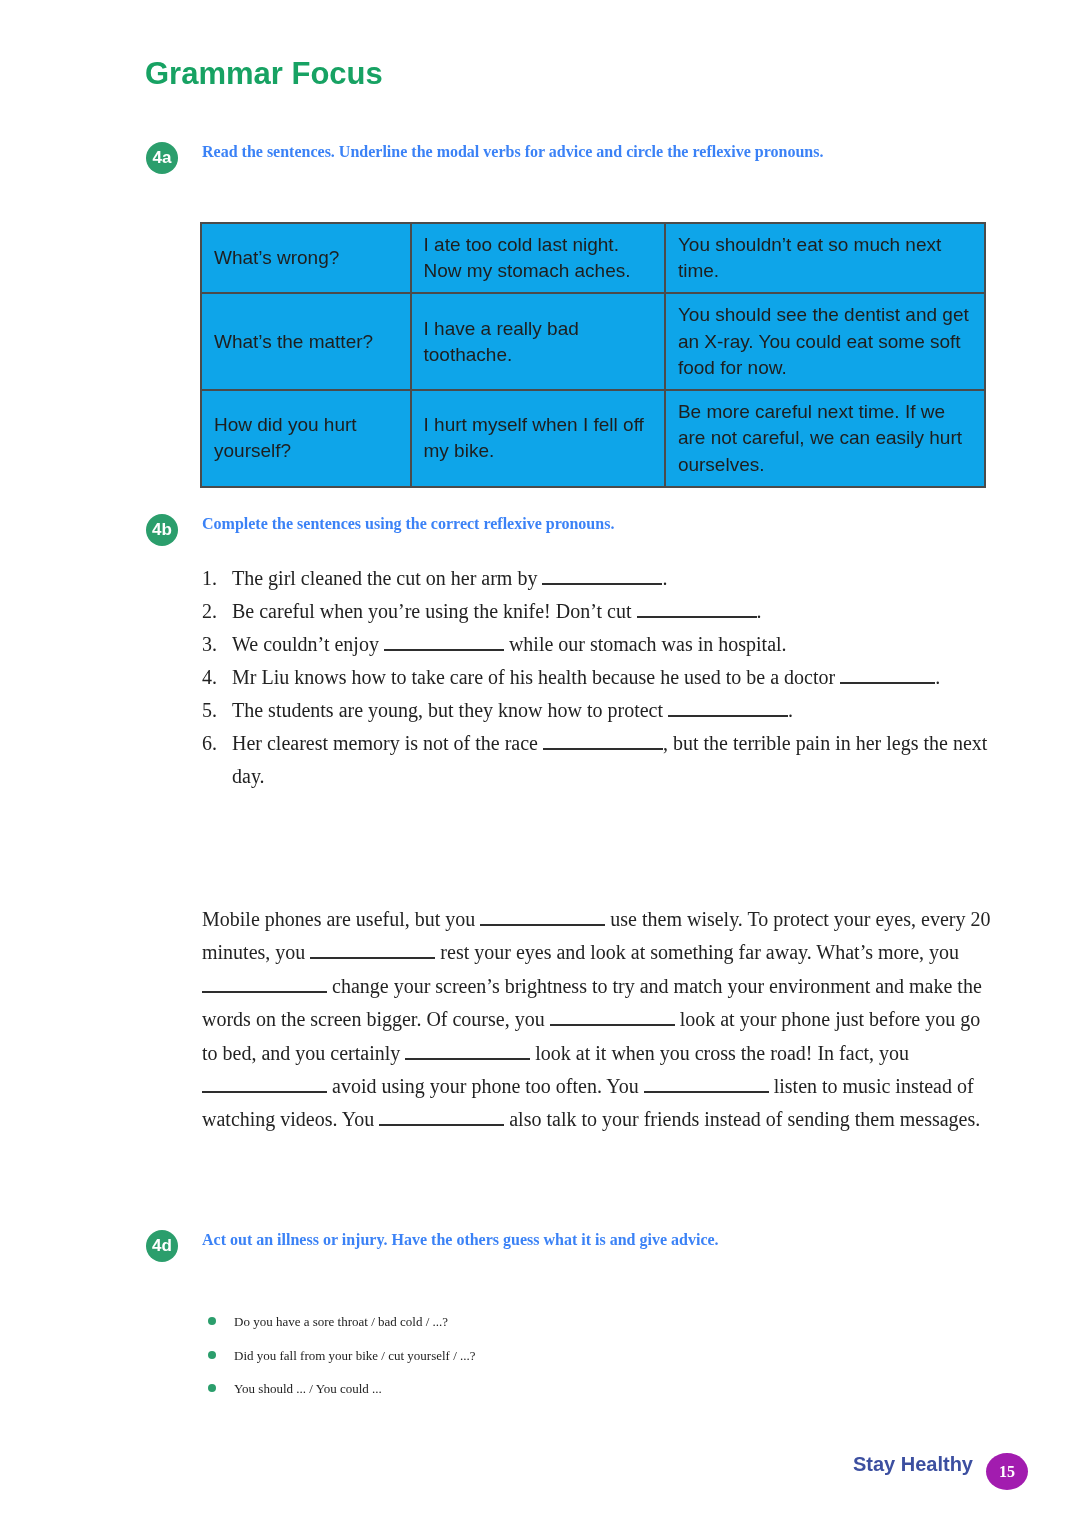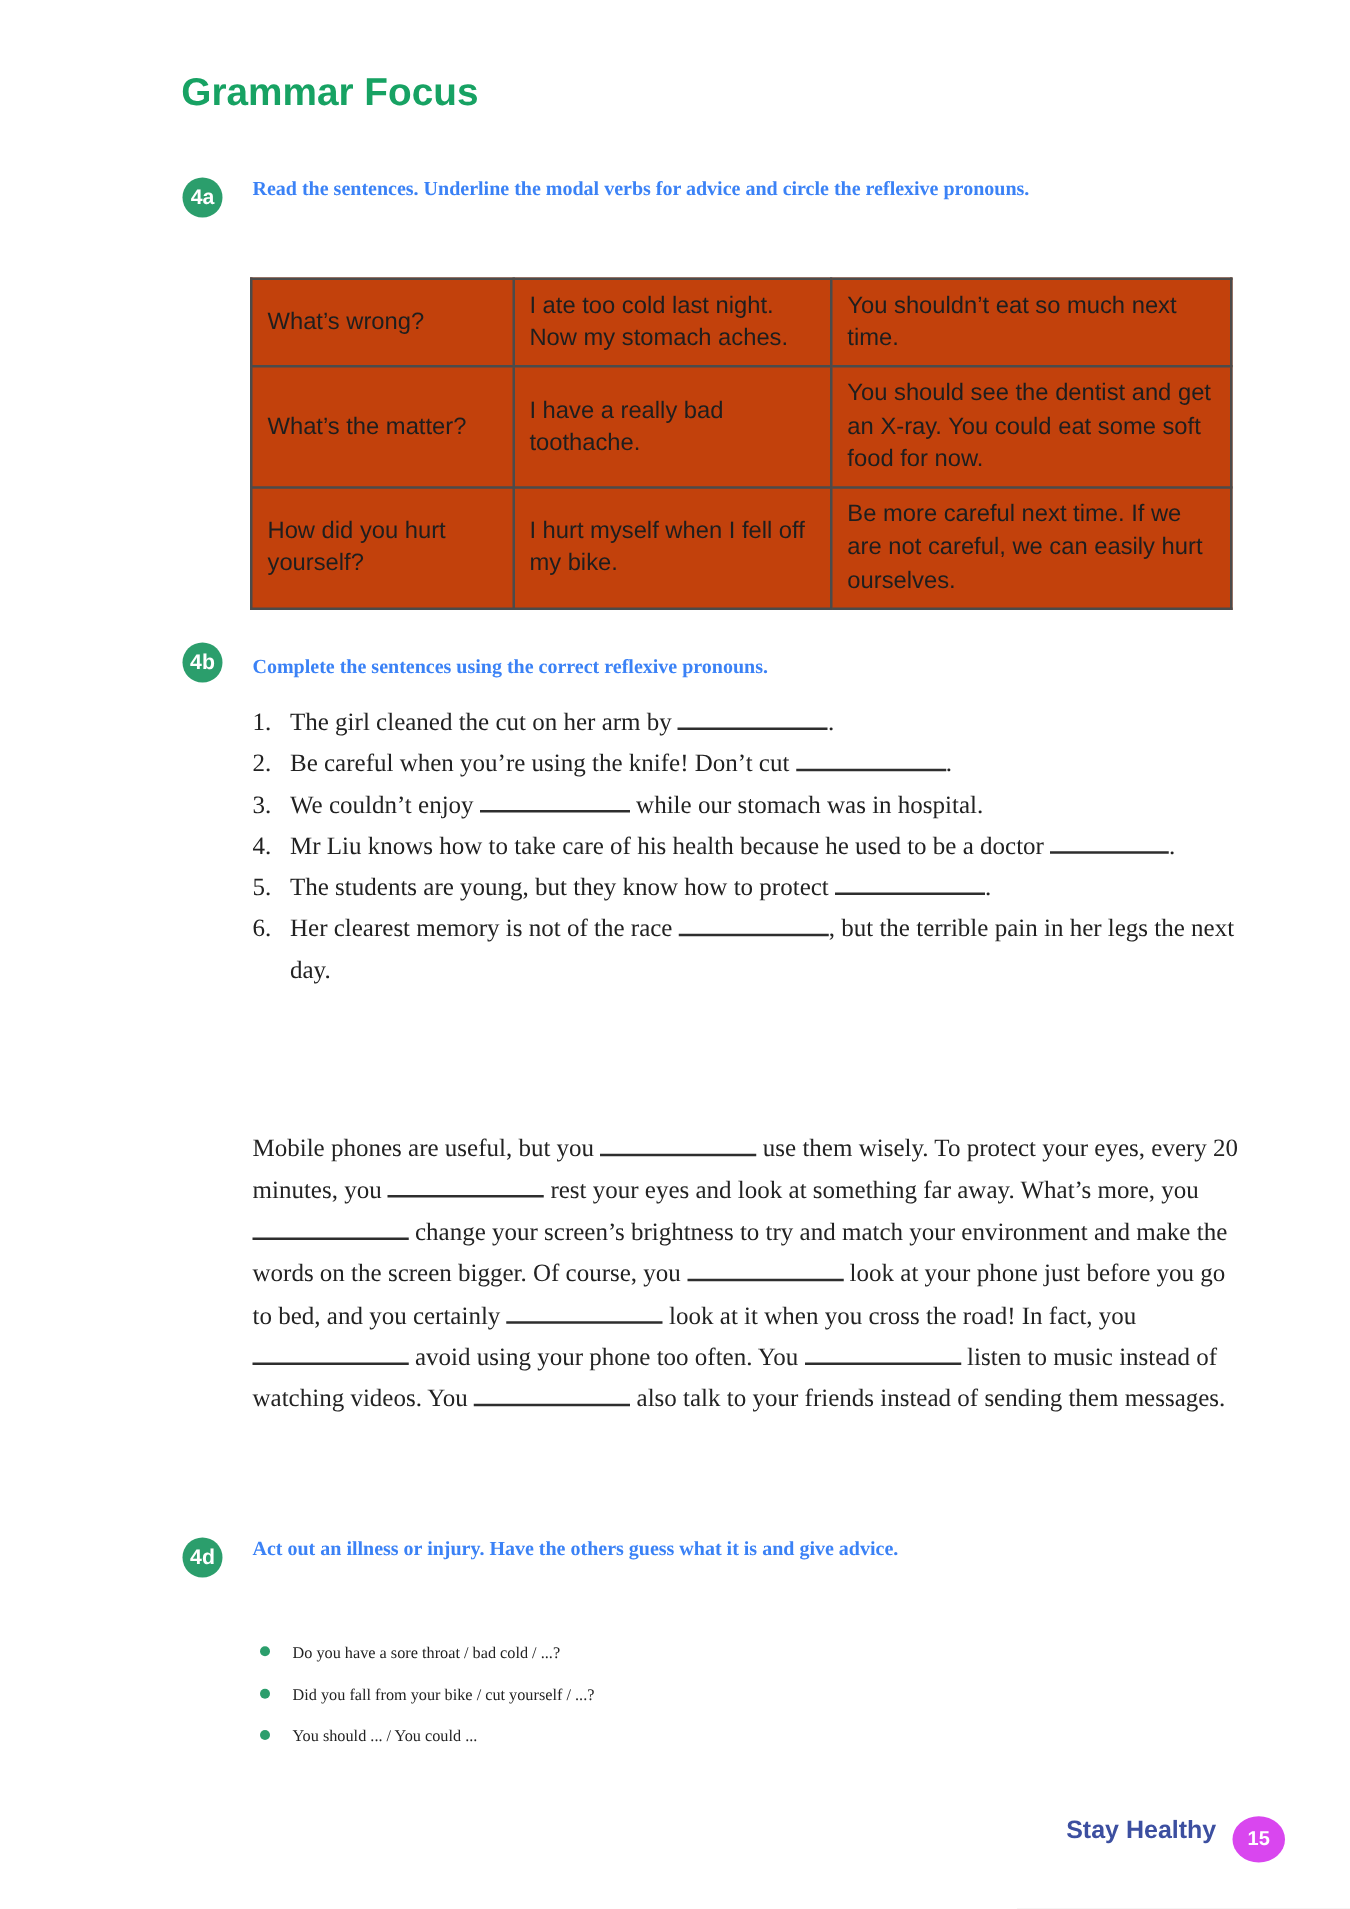--- a/index.html
+++ b/index.html
@@ -20,27 +20,27 @@
     font-family:"Liberation Sans", sans-serif; font-weight:700; font-size:17px;
     display:flex; align-items:center; justify-content:center;
     margin-top:2px;
   }
   .instr {
     margin-left:24px; font-weight:700; font-size:16px; line-height:1.52;
     color:#3b82f6;
   }
   .instr .it { font-style:italic; }
   #sec4a { top:140px; } #sec4a .instr { width:725px; }
-  #sec4b { top:512px;align-items:flex-end; } #sec4b .instr { width:740px; }
+  #sec4b { top:512px; } #sec4b .instr { width:740px; }
   #sec4c { top:855px; } #sec4c .instr { width:740px; }
   #sec4d { top:1228px; } #sec4d .instr { width:725px; }
 
   table.qa {
     position:absolute; left:200px; top:222px; width:786px;
-    border-collapse:collapse; background:#c2410c;
+    border-collapse:collapse; background:#0ea5e9;
     font-family:"Liberation Sans", sans-serif; font-size:19px; color:#1e1e1e;
   }
   table.qa td {
     border:2px solid #4b4b4b; padding:8px 12px;
     vertical-align:middle; line-height:1.38;
   }
   tr.r1 { height:68px; } tr.r2 { height:96px; } tr.r3 { height:94px;border-radius:32px; }
 
   .blank {
     display:inline-block; width:120px; height:15px;
@@ -74,22 +74,22 @@
   .footer {
     position:absolute; right:52px; bottom:37px;
     display:flex; gap:13px;
   }
   .footer-label {
     font-family:"Liberation Sans", sans-serif; font-weight:700;
     font-size:20px; color:#3c4fa0;
   }
   .page-badge {
     width:42px; height:37px; border-radius:50%;
-    background:#d946ef; color:#ffffff;
-    font-family:Liberation Sans, sans-serif; font-weight:700; font-size:16px;
+    background:#a21caf; color:#ffffff;
+    font-family:Liberation Serif, serif; font-weight:700; font-size:16px;
     display:flex; align-items:center; justify-content:center;
   }
 </style>
 </head>
 <body>
 
 <div class="page">
 
   <div class="page-title">Grammar Focus</div>
 

